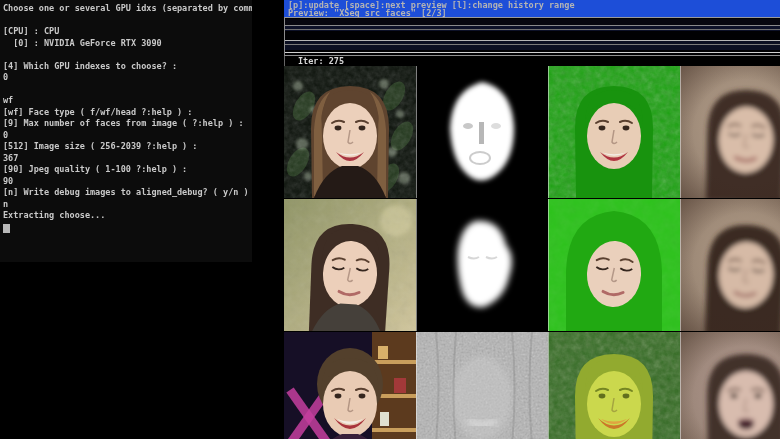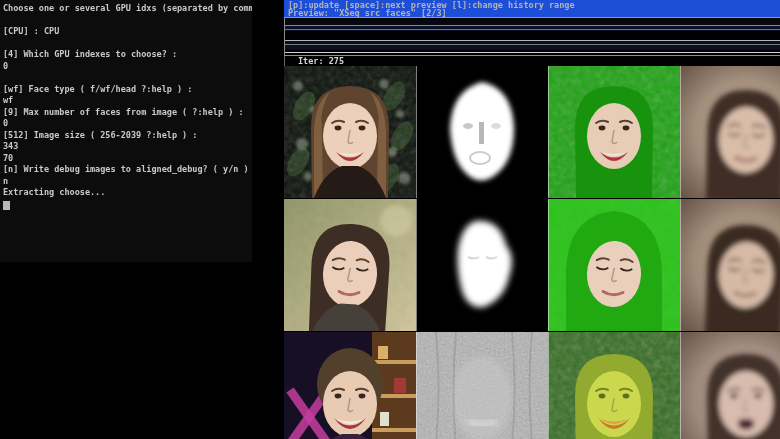--- a/index.html
+++ b/index.html
@@ -33,31 +33,33 @@
 </head>
 <body>
 
 <div id="app">
 
   <section id="terminal">
     <div id="term-lines">
         <div class="tline">Choose one or several GPU idxs (separated by comma</div>
         <div class="tline"></div>
         <div class="tline">[CPU] : CPU</div>
+        <div class="tline">  [0] : NVIDIA GeForce RTX 3090</div>
         <div class="tline"></div>
         <div class="tline">[4] Which GPU indexes to choose? :</div>
         <div class="tline">0</div>
         <div class="tline"></div>
+        <div class="tline">wf</div>
         <div class="tline">[wf] Face type ( f/wf/head ?:help ) :</div>
-        <div class="tline">wf</div>
         <div class="tline">[9] Max number of faces from image ( ?:help ) :</div>
         <div class="tline">0</div>
         <div class="tline">[512] Image size ( 256-2039 ?:help ) :</div>
-        <div class="tline">343</div>
-        <div class="tline">70</div>
+        <div class="tline">367</div>
+        <div class="tline">[90] Jpeg quality ( 1-100 ?:help ) :</div>
+        <div class="tline">90</div>
         <div class="tline">[n] Write debug images to aligned_debug? ( y/n ) :</div>
         <div class="tline">n</div>
         <div class="tline">Extracting choose...</div>
       </div>
     <div id="term-cursor" style="background: rgb(184, 184, 184);"></div>
   </section>
 
   <section id="preview">
     <div id="helpbar">
       <div class="hline">[p]:update [space]:next preview [l]:change history range</div>

